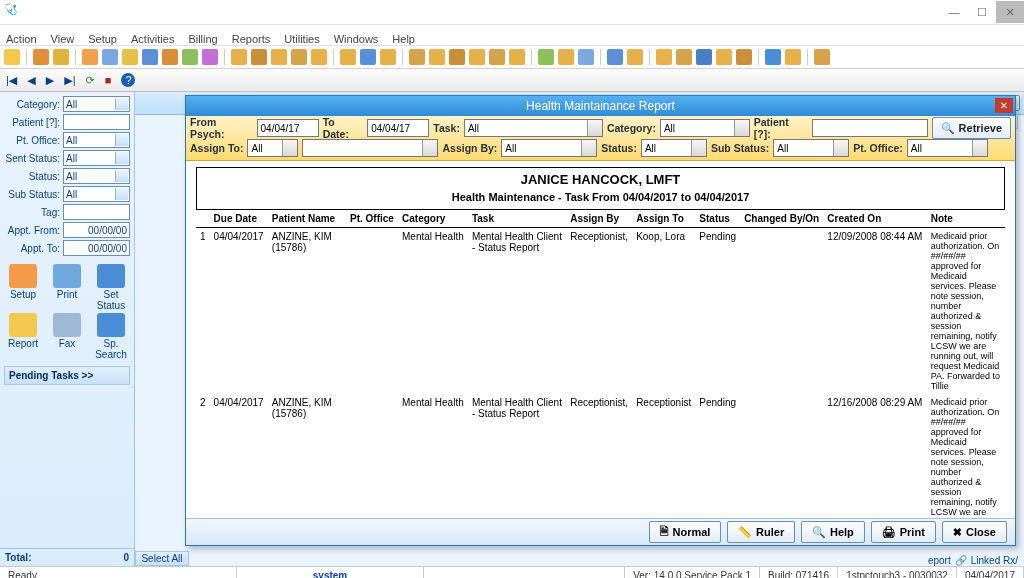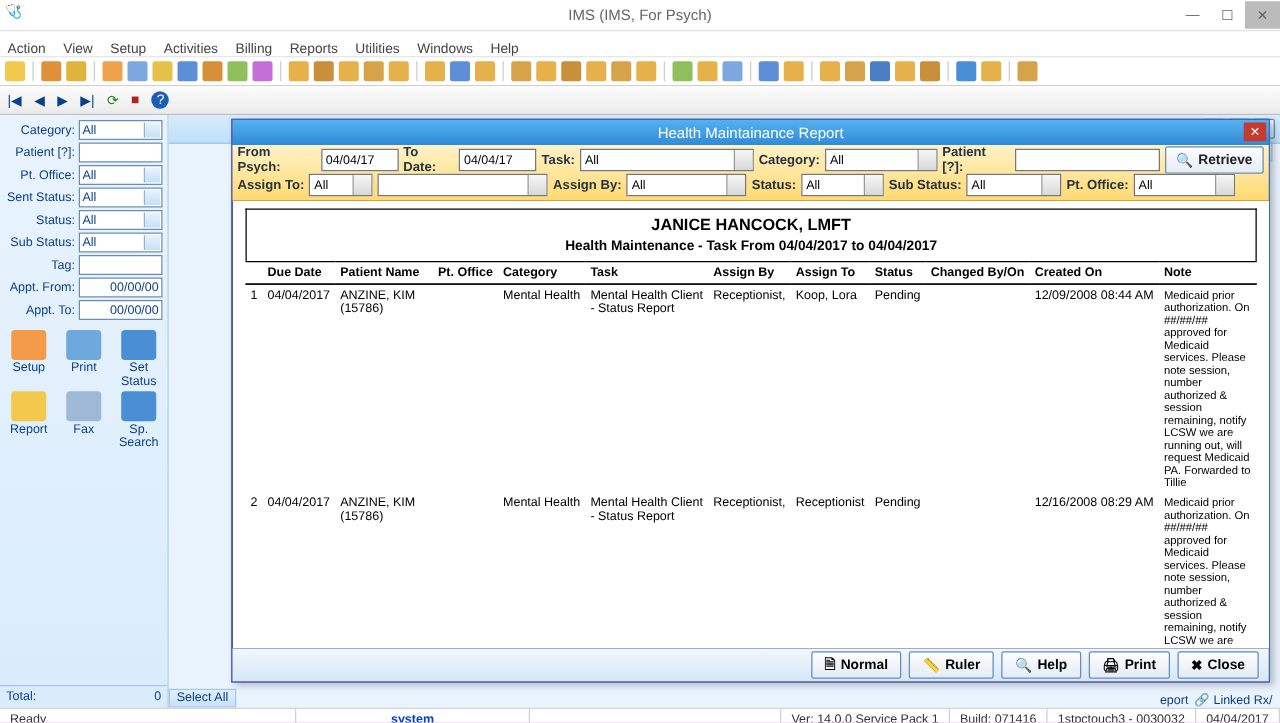--- a/index.html
+++ b/index.html
@@ -17,31 +17,31 @@
 .main{display:flex;height:calc(578px - 24px - 20px - 22px - 22px - 16px)}
 .sidebar{width:134px;background:linear-gradient(#e9f3fd,#d9ecfc);border-right:1px solid #9fc3e8;display:flex;flex-direction:column}
 .filters{padding:4px 4px 2px 4px;font-size:10px;color:#0a3f8a}
 .frow{display:flex;align-items:center;margin-bottom:2px}
 .frow label{flex:0 0 56px;text-align:right;margin-right:3px}
 .frow .ctl{flex:1;height:14px;background:#fff;border:1px solid #6a8db6;font-size:10px;padding:0 2px;display:flex;align-items:center;position:relative}
 .frow .dd::after{content:"";position:absolute;right:1px;top:1px;bottom:1px;width:12px;background:linear-gradient(#e9f3fd,#c6dff7);border-left:1px solid #8fb7de}
 .icon-grid{display:grid;grid-template-columns:repeat(3,1fr);gap:2px;padding:4px 2px;text-align:center;color:#0a3f8a;font-size:10px}
 .icon-grid .ic{width:28px;height:24px;margin:0 auto 1px;background:#f4c14a;border-radius:3px}
 .pending{margin:2px 4px;padding:3px 4px;background:linear-gradient(#e1effc,#c8e0f6);border:1px solid #a8c7e6;color:#072a60;font-weight:bold;font-size:10px}
-.totbar{margin-top:auto;border-top:1px solid #a8c7e6;padding:3px 5px;display:flex;justify-content:space-between;color:#0a3f8a;font-weight:normal;font-size:10px}
+.totbar{margin-top:auto;border-top:1px solid #a8c7e6;padding:3px 5px;display:flex;justify-content:space-between;color:#0a3f8a;font-weight:bold;font-size:10px}
 .workspace{flex:1;position:relative;background:#eaf4ff}
 .ws-title{height:22px;background:linear-gradient(#d8ecfb,#bfe0fa);border-bottom:1px solid #91bde2;display:flex;align-items:center;justify-content:center;color:#0a3f8a;font-size:12px;position:relative}
 .ws-title .wctrls{position:absolute;right:4px;display:flex;gap:2px}
 .ws-title .wctrls div{width:16px;height:14px;background:linear-gradient(#f4f9fe,#cfe5fa);border:1px solid #6a8db6;border-radius:2px;font-size:9px;display:flex;align-items:center;justify-content:center}
 .behind-cols{position:absolute;top:22px;right:6px;display:flex;gap:2px;font-size:10px;color:#0a3f8a}
 .behind-cols div{background:linear-gradient(#f3f9ff,#dceefe);border:1px solid #a9cdee;padding:1px 4px}
 .selectall{position:absolute;left:0;bottom:0;width:48px;text-align:center;font-size:10px;color:#0a3f8a;background:linear-gradient(#e1effc,#c8e0f6);border:1px solid #a8c7e6;padding:1px 2px}
 .bottom-links{position:absolute;right:6px;bottom:0;font-size:10px;color:#0a3f8a}
 .bottom-links span{margin-left:2px}
-.modal{position:absolute;left:50px;top:3px;right:8px;bottom:20px;background:#a21caf;border:1px solid #2a74b8;box-shadow:3px 3px 6px rgba(0,0,0,.25);display:flex;flex-direction:column}
+.modal{position:absolute;left:50px;top:3px;right:8px;bottom:20px;background:#22c55e;border:1px solid #2a74b8;box-shadow:3px 3px 6px rgba(0,0,0,.25);display:flex;flex-direction:column}
 .modal-title{height:20px;background:linear-gradient(#57b1ef,#2f8bd7);color:#fff;display:flex;align-items:center;justify-content:center;font-size:12px;position:relative}
 .modal-title .x{position:absolute;right:2px;top:2px;width:18px;height:15px;background:#c73a2d;color:#fff;display:flex;align-items:center;justify-content:center;font-size:10px}
 .filter-band{background:linear-gradient(#fff2c8,#ffda72);border-bottom:1px solid #caa63e;padding:2px 4px}
 .fb-row{display:flex;align-items:center;gap:4px;height:20px}
 .fb-row label{color:#26323e;font-size:10.5px;font-weight:bold}
 .fb-ctl{height:16px;background:#fff;border:1px solid #777;font-size:10px;padding:0 3px;display:flex;align-items:center;position:relative}
 .fb-dd{padding-right:16px}
 .fb-dd::after{content:"";position:absolute;right:0;top:0;bottom:0;width:14px;background:linear-gradient(#f7f7f7,#d8d8d8);border-left:1px solid #999}
 .retrieve{margin-left:auto;height:20px;padding:0 8px;background:linear-gradient(#fdfdfe,#e3ecf6);border:1px solid #6a8db6;border-radius:2px;display:flex;align-items:center;gap:4px;font-size:11px;color:#222;font-weight:bold}
 .report-area{flex:1;overflow:auto;padding:6px 10px 6px 10px;background:#fff}
@@ -55,21 +55,20 @@
 .ft-btn{height:20px;padding:0 10px;background:linear-gradient(#fdfdfe,#e3ecf6);border:1px solid #6a8db6;border-radius:2px;display:flex;align-items:center;gap:4px;font-size:11px;font-weight:bold}
 .statusbar{height:16px;background:#fff;border-top:1px solid #c8c8c8;display:flex;align-items:center;font-size:10px;color:#333}
 .statusbar .cell{padding:0 8px;border-right:1px solid #d0d0d0;height:100%;display:flex;align-items:center}
 .statusbar .sys{color:#0040c0;font-weight:bold}
 </style>
 </head>
 <body>
 
 <div class="app-titlebar">
   <span style="width:18px;height:18px;margin-left:4px">🩺</span>
-  <div class="title">IMS (IMS, For Psych)</div>
   <div class="win-ctrls">
     <div class="win-btn">—</div>
     <div class="win-btn">☐</div>
     <div class="win-btn close">✕</div>
   </div>
 </div>
 
 <div class="menubar">
   <span>Action</span>
   <span>View</span>
@@ -202,20 +201,21 @@
         </div>
     </div>
     <div class="icon-grid">
       <div><div class="ic" style="background:#f49b4a"></div><span>Setup</span></div>
       <div><div class="ic" style="background:#6fa8dc"></div><span>Print</span></div>
       <div><div class="ic" style="background:#4a8fd6"></div><span>Set Status</span></div>
       <div><div class="ic" style="background:#f2c94c"></div><span>Report</span></div>
       <div><div class="ic" style="background:#9fb8d6"></div><span>Fax</span></div>
       <div><div class="ic" style="background:#4a8fd6"></div><span>Sp. Search</span></div>
     </div>
+    <div class="pending">Pending Tasks &gt;&gt;</div>
     <div class="totbar">
       <span>Total:</span>
       <span>0</span>
     </div>
   </div>
 
   <div class="workspace">
     <div class="ws-title">
       <span>Health Maintenance</span>
       <div class="wctrls">

